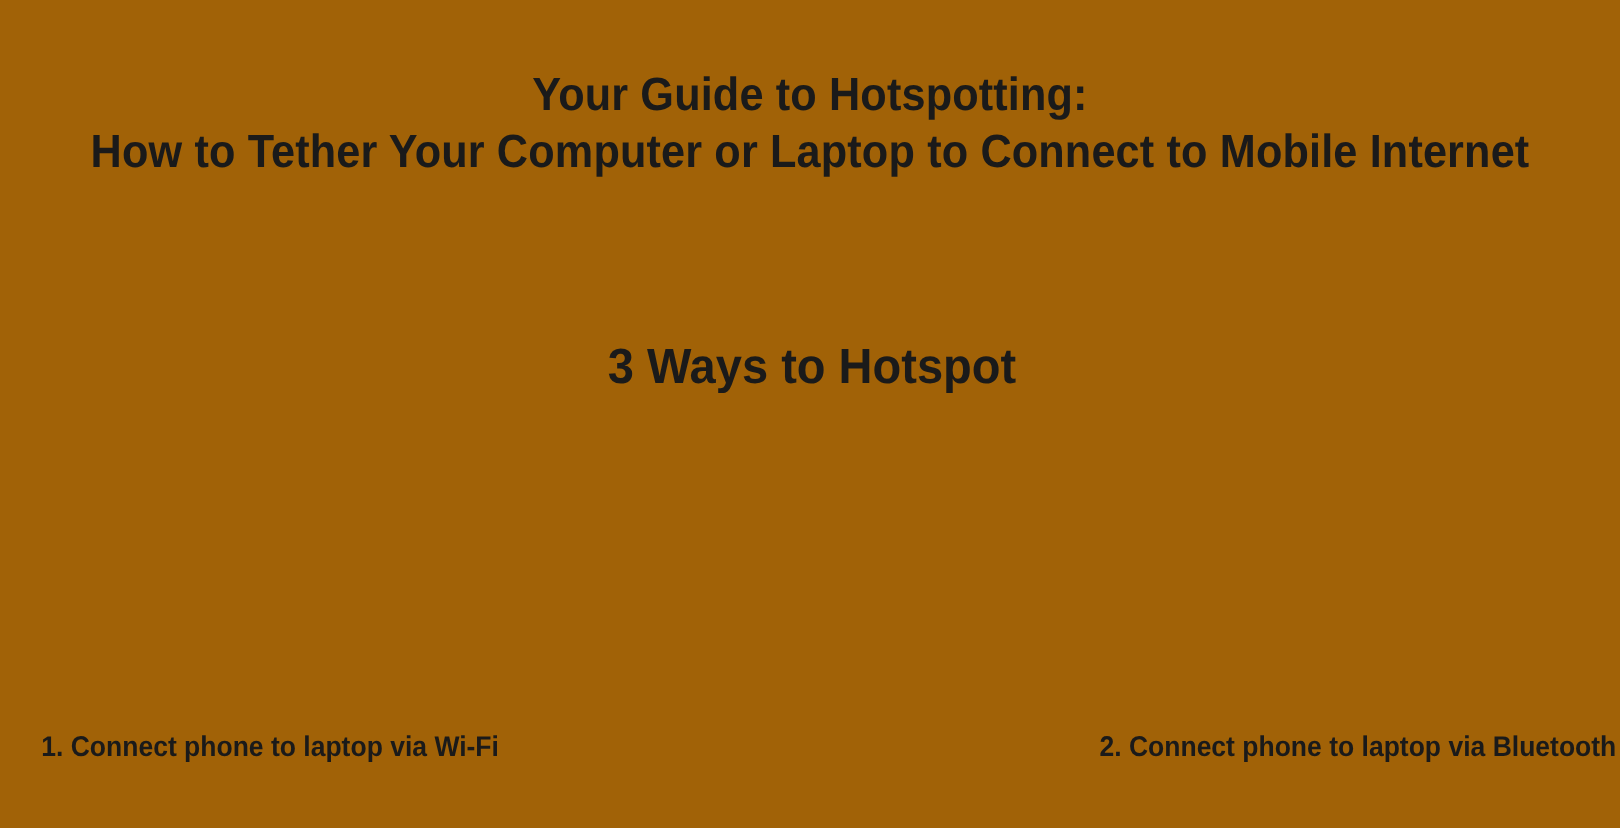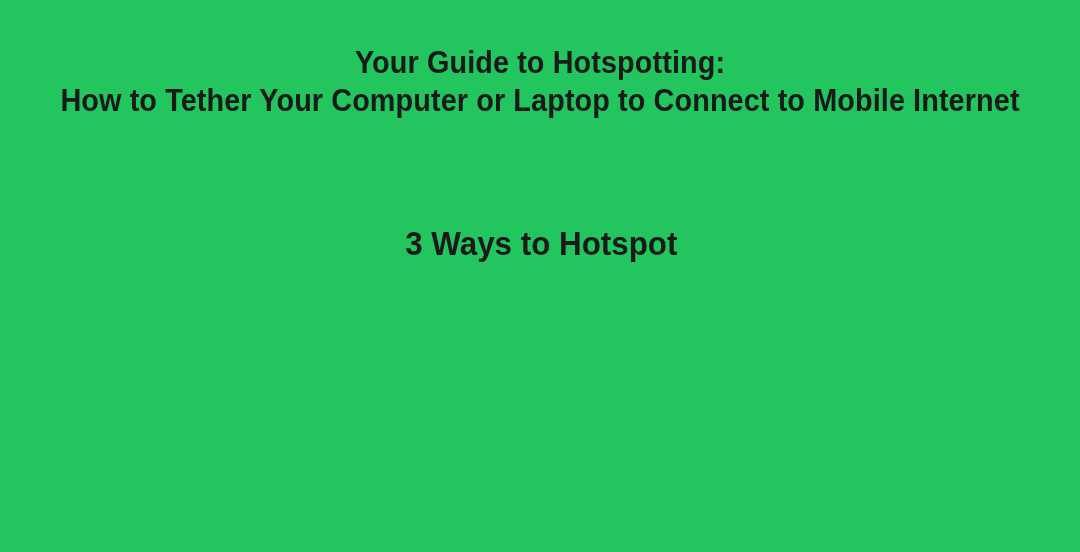--- a/index.html
+++ b/index.html
@@ -11,21 +11,21 @@
     height: 552px;
     background: #ffffff;
     font-family: "Liberation Sans", sans-serif;
     overflow: hidden;
   }
 
   .page {
     position: relative;
     width: 1080px;
     height: 552px;
-    background: #22c55e;
+    background: #a16207;
     box-sizing: border-box;
   }
 
   
   .title-block {
     position: absolute;
     top: 44px;
     left: 0;
     width: 1080px;
     text-align: center;
@@ -125,15 +125,21 @@
     <span class="section-heading-text">3 Ways to Hotspot</span>
   </div>
 
   <div class="illustration-band">
     <div class="illustration-slot"></div>
     <div class="illustration-slot"></div>
     <div class="illustration-slot"></div>
   </div>
 
   <div class="caption-row">
+    <div class="caption-cell">
+      <span class="caption-text">1. Connect phone to laptop via Wi-Fi</span>
+    </div>
+    <div class="caption-cell">
+      <span class="caption-text">2. Connect phone to laptop via Bluetooth</span>
+    </div>
   </div>
 
 </div>
 
 </body></html>

